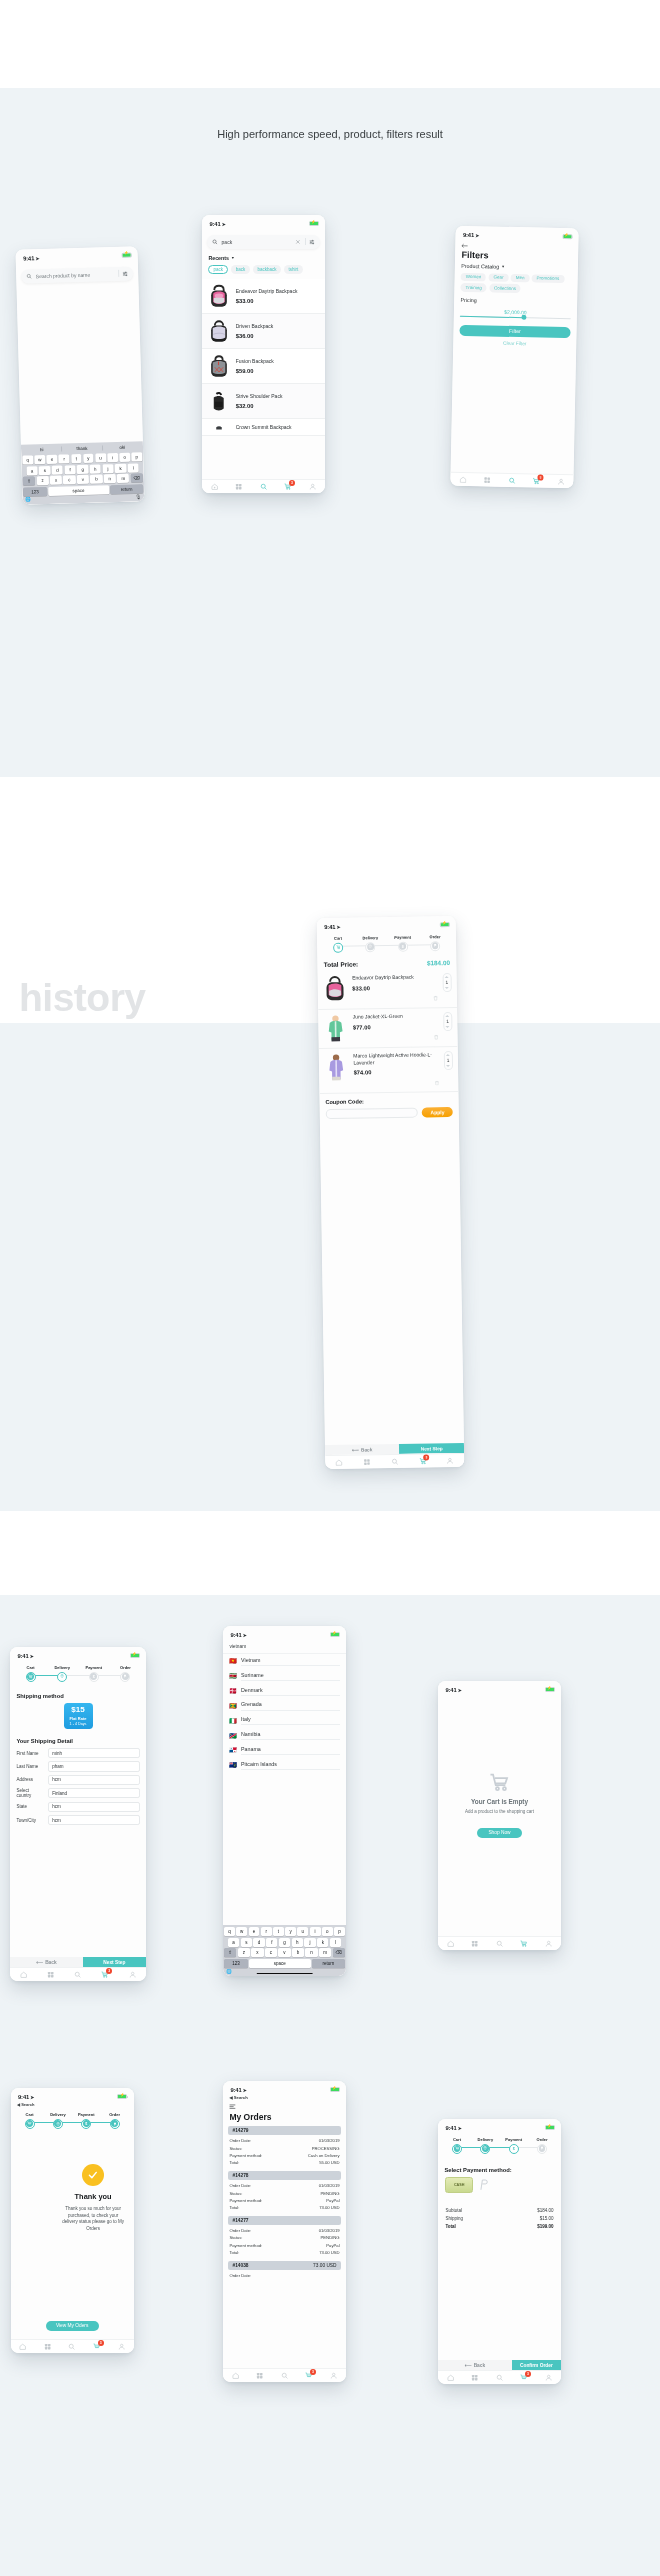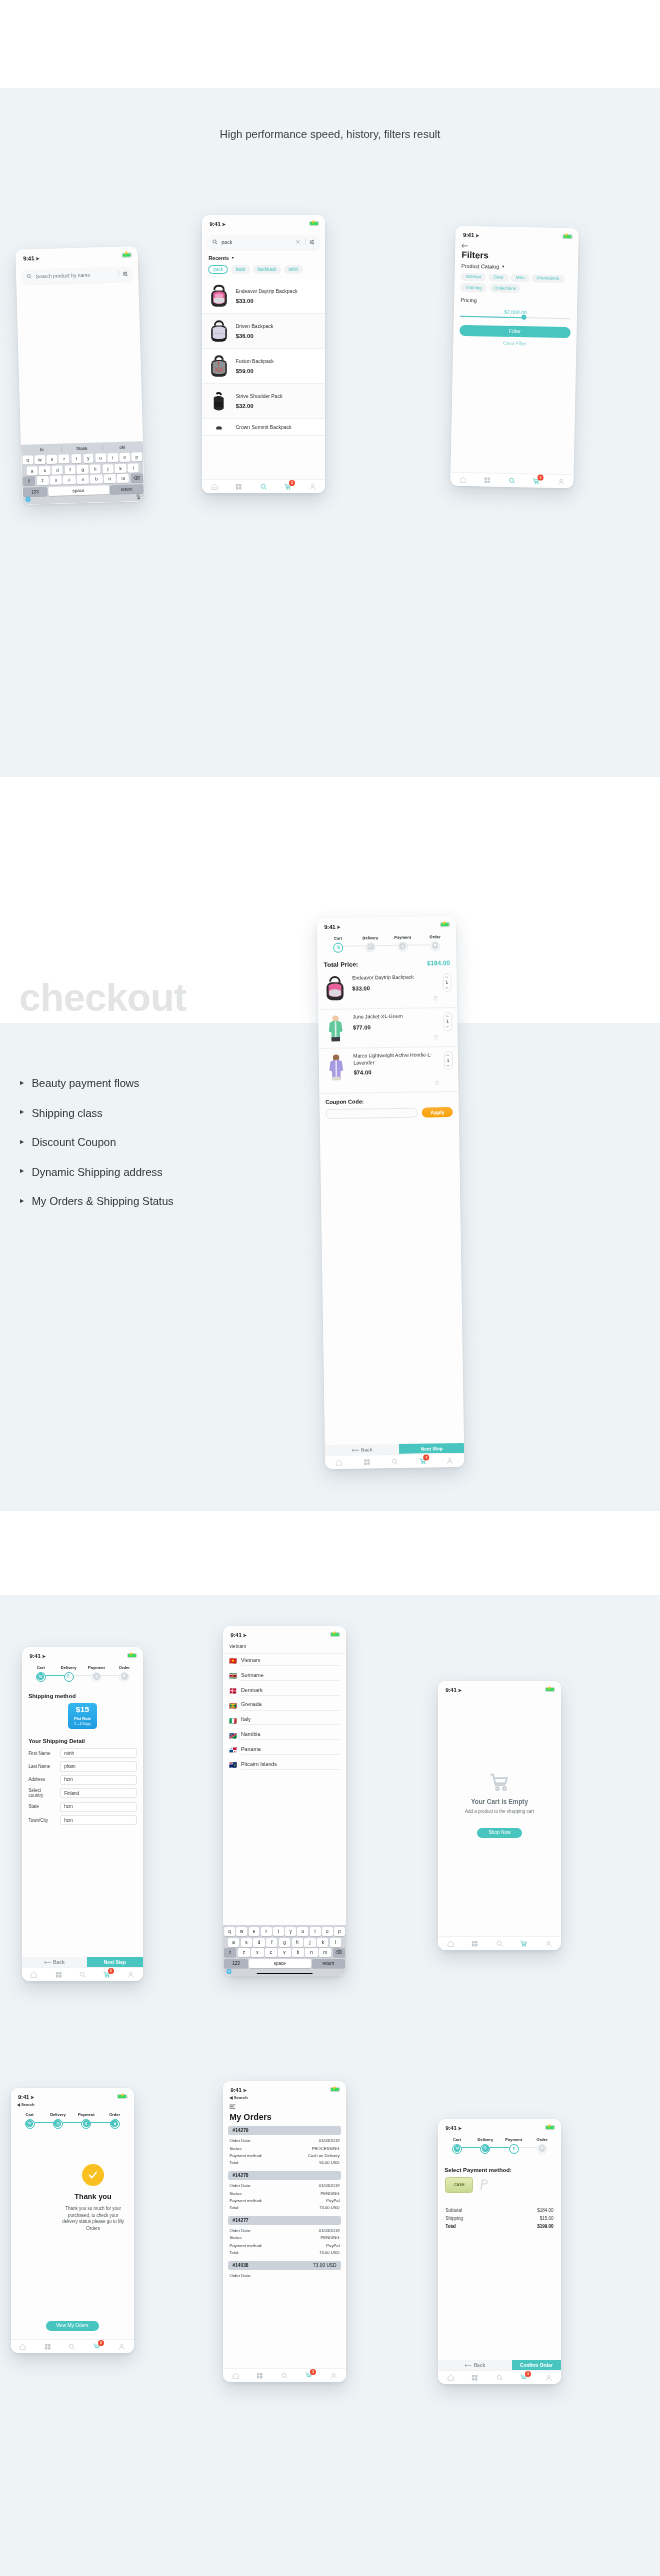--- a/index.html
+++ b/index.html
@@ -274,21 +274,21 @@
 </head>
 <body>
 
 <div class="page">
 
   <div class="band-tint" style="top:88px;height:689px;"></div>
   <div class="band-tint" style="top:1023px;height:488px;"></div>
   <div class="band-tint" style="top:1595px;height:981px;"></div>
 
   <div class="subtitle" style="top:126px;">
-    <div>High performance speed, history, filters result</div>
+    <div>High performance speed, product, filters result</div>
   </div>
 
   <div class="phone" style="left:18.5px;top:248px;width:122px;height:255px;transform:rotate(-1.6deg);">
     <div class="scr">
       <div class="statusbar">
         <div><span class="t">9:41</span><span class="loc">➤</span></div>
         <div class="batt">
             <i>⚡</i>
           </div>
       </div>
@@ -567,29 +567,22 @@
           <span class="badge">3</span>
         </div>
         <svg class="tb" viewBox="0 0 24 24" fill="none" stroke="currentColor" stroke-width="2">
             <circle cx="12" cy="8" r="4"></circle>
             <path d="M4 21c0-4.5 3.6-7 8-7s8 2.5 8 7"></path>
           </svg>
       </div>
     </div>
   </div>
 
-  <div class="ghost-title" style="left:19px;top:978px;">checkout</div>
-
-  <ul class="bullets" style="left:20px;top:1077px;">
-    <li>Beauty payment flows</li>
-    <li>Shipping class</li>
-    <li>Discount Coupon</li>
-    <li>Dynamic Shipping address</li>
-    <li>My Orders &amp; Shipping Status</li>
-  </ul>
+  <div class="ghost-title" style="left:19px;top:978px;">history</div>
+
 
   <div class="phone" style="left:321px;top:917px;width:139px;height:551px;transform:rotate(-.9deg);">
     <div class="scr">
       <div class="statusbar">
         <div><span class="t">9:41</span><span class="loc">➤</span></div>
         <div class="batt">
             <i>⚡</i>
           </div>
       </div>
 
@@ -757,21 +750,21 @@
         </div>
         <svg class="tb" viewBox="0 0 24 24" fill="none" stroke="currentColor" stroke-width="2">
             <circle cx="12" cy="8" r="4"></circle>
             <path d="M4 21c0-4.5 3.6-7 8-7s8 2.5 8 7"></path>
           </svg>
       </div>
     </div>
   </div>
 
 
-  <div class="phone" style="left:22px;top:1647px;width:121px;height:334px;">
+  <div class="phone" style="left:10px;top:1647px;width:136px;height:334px;">
     <div class="scr">
       <div class="statusbar">
         <div><span class="t">9:41</span><span class="loc">➤</span></div>
         <div class="batt">
             <i>⚡</i>
           </div>
       </div>
 
       <div class="steps">
         <div class="step done">

